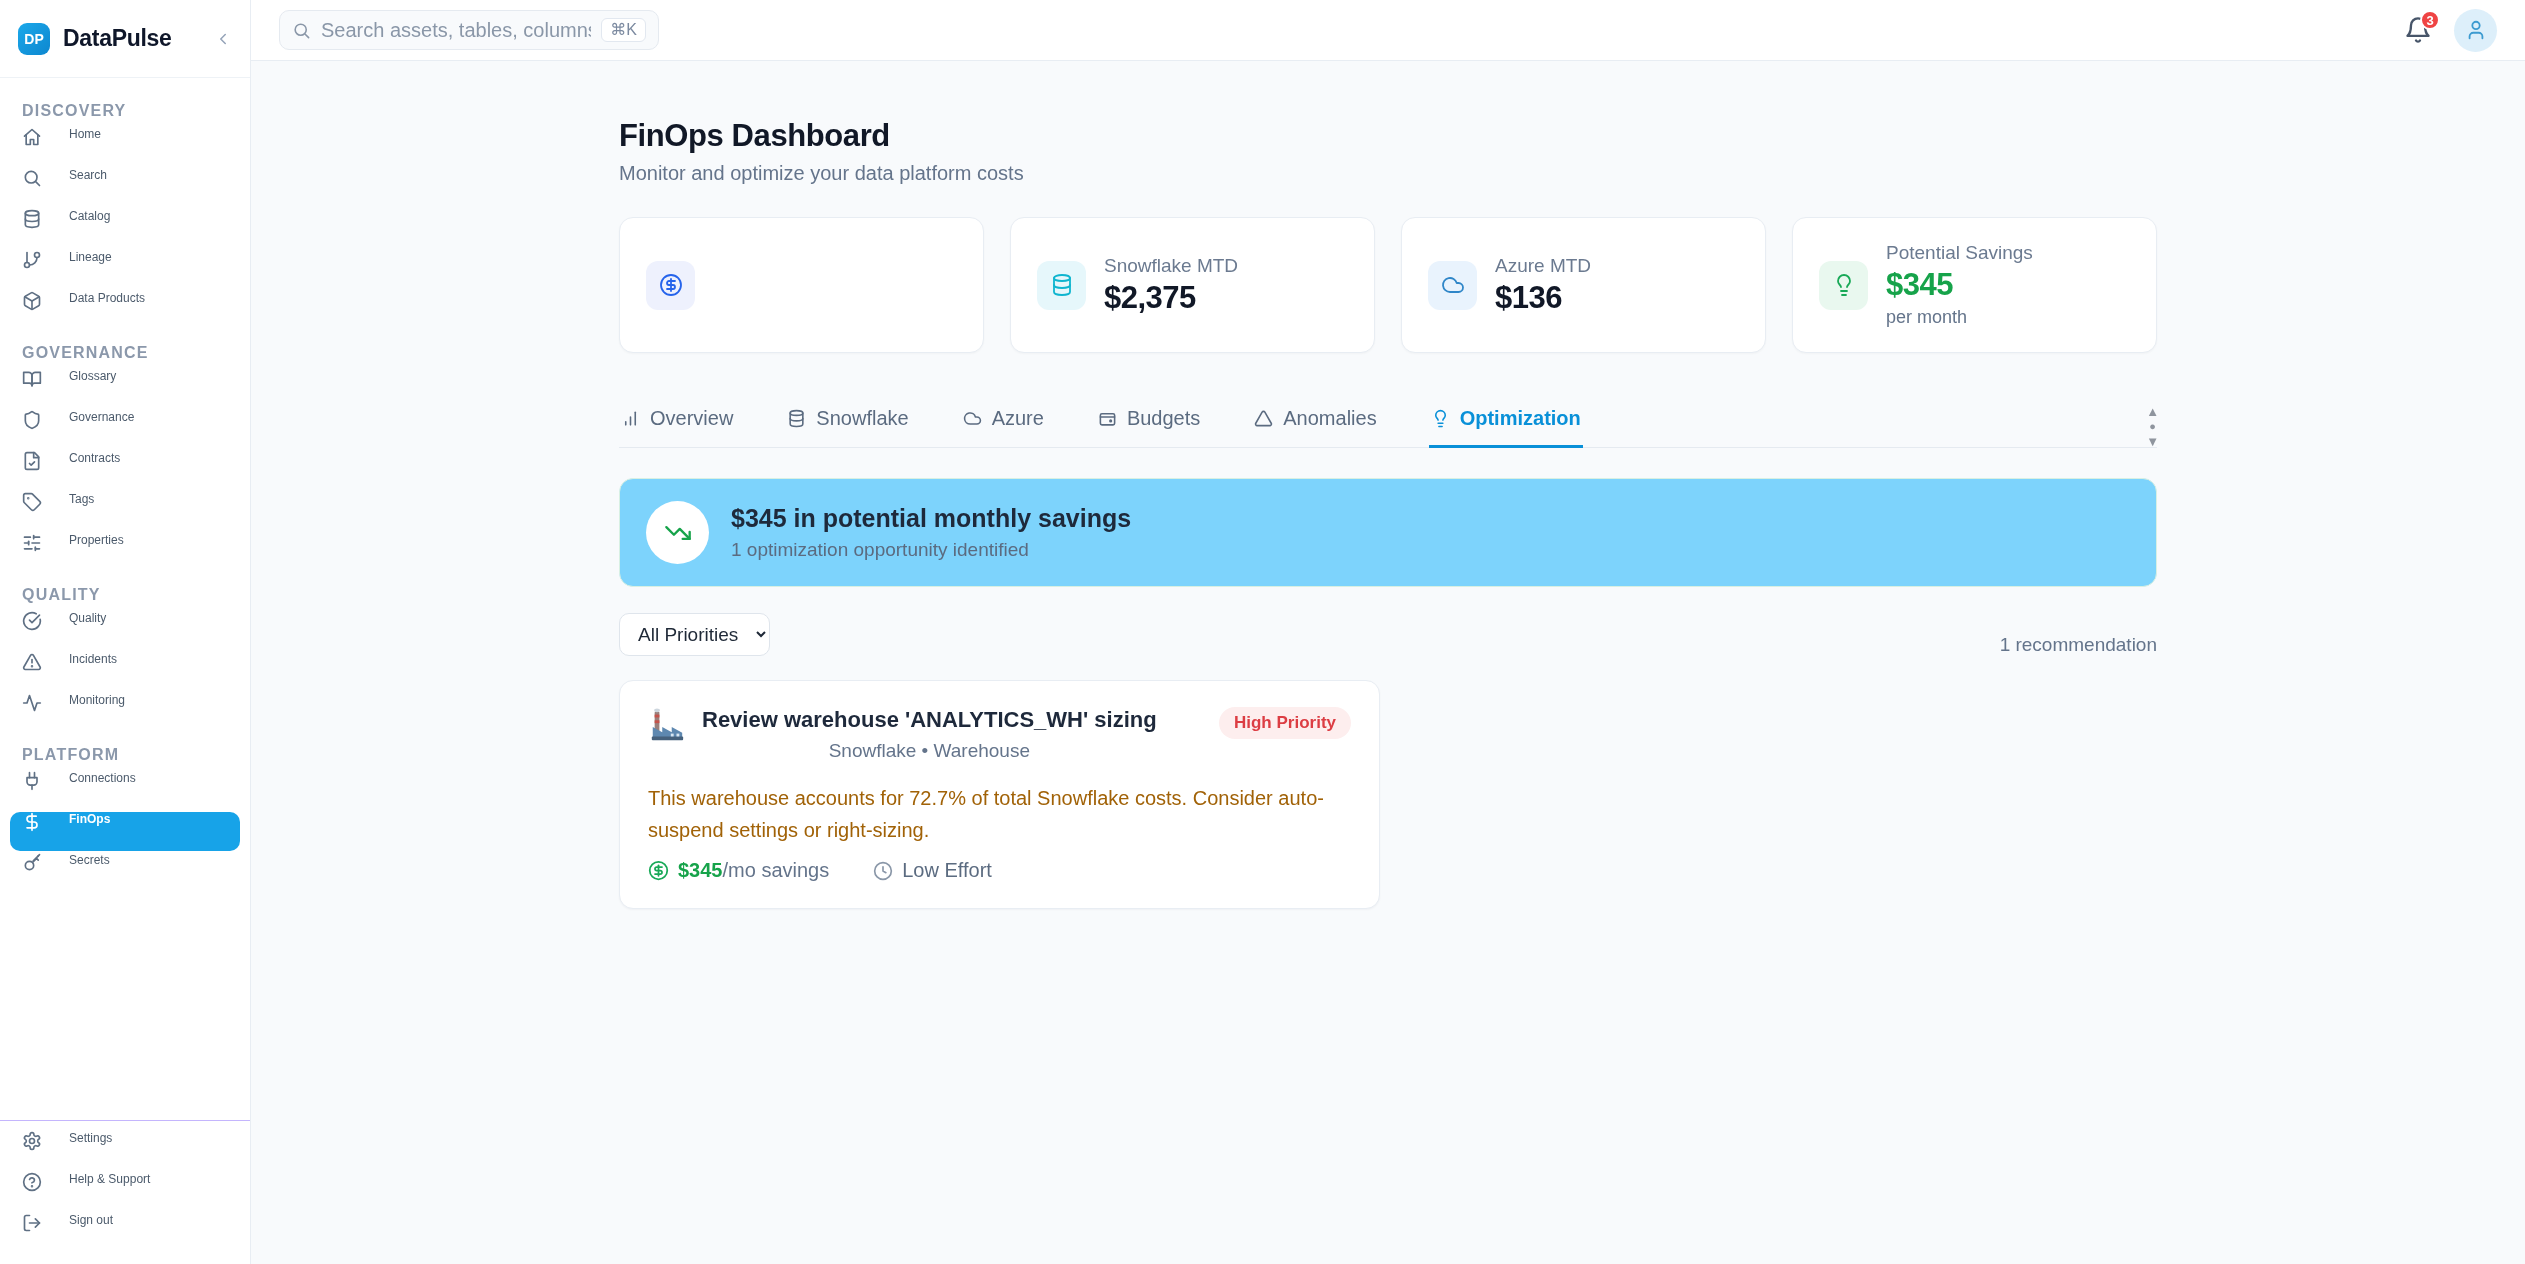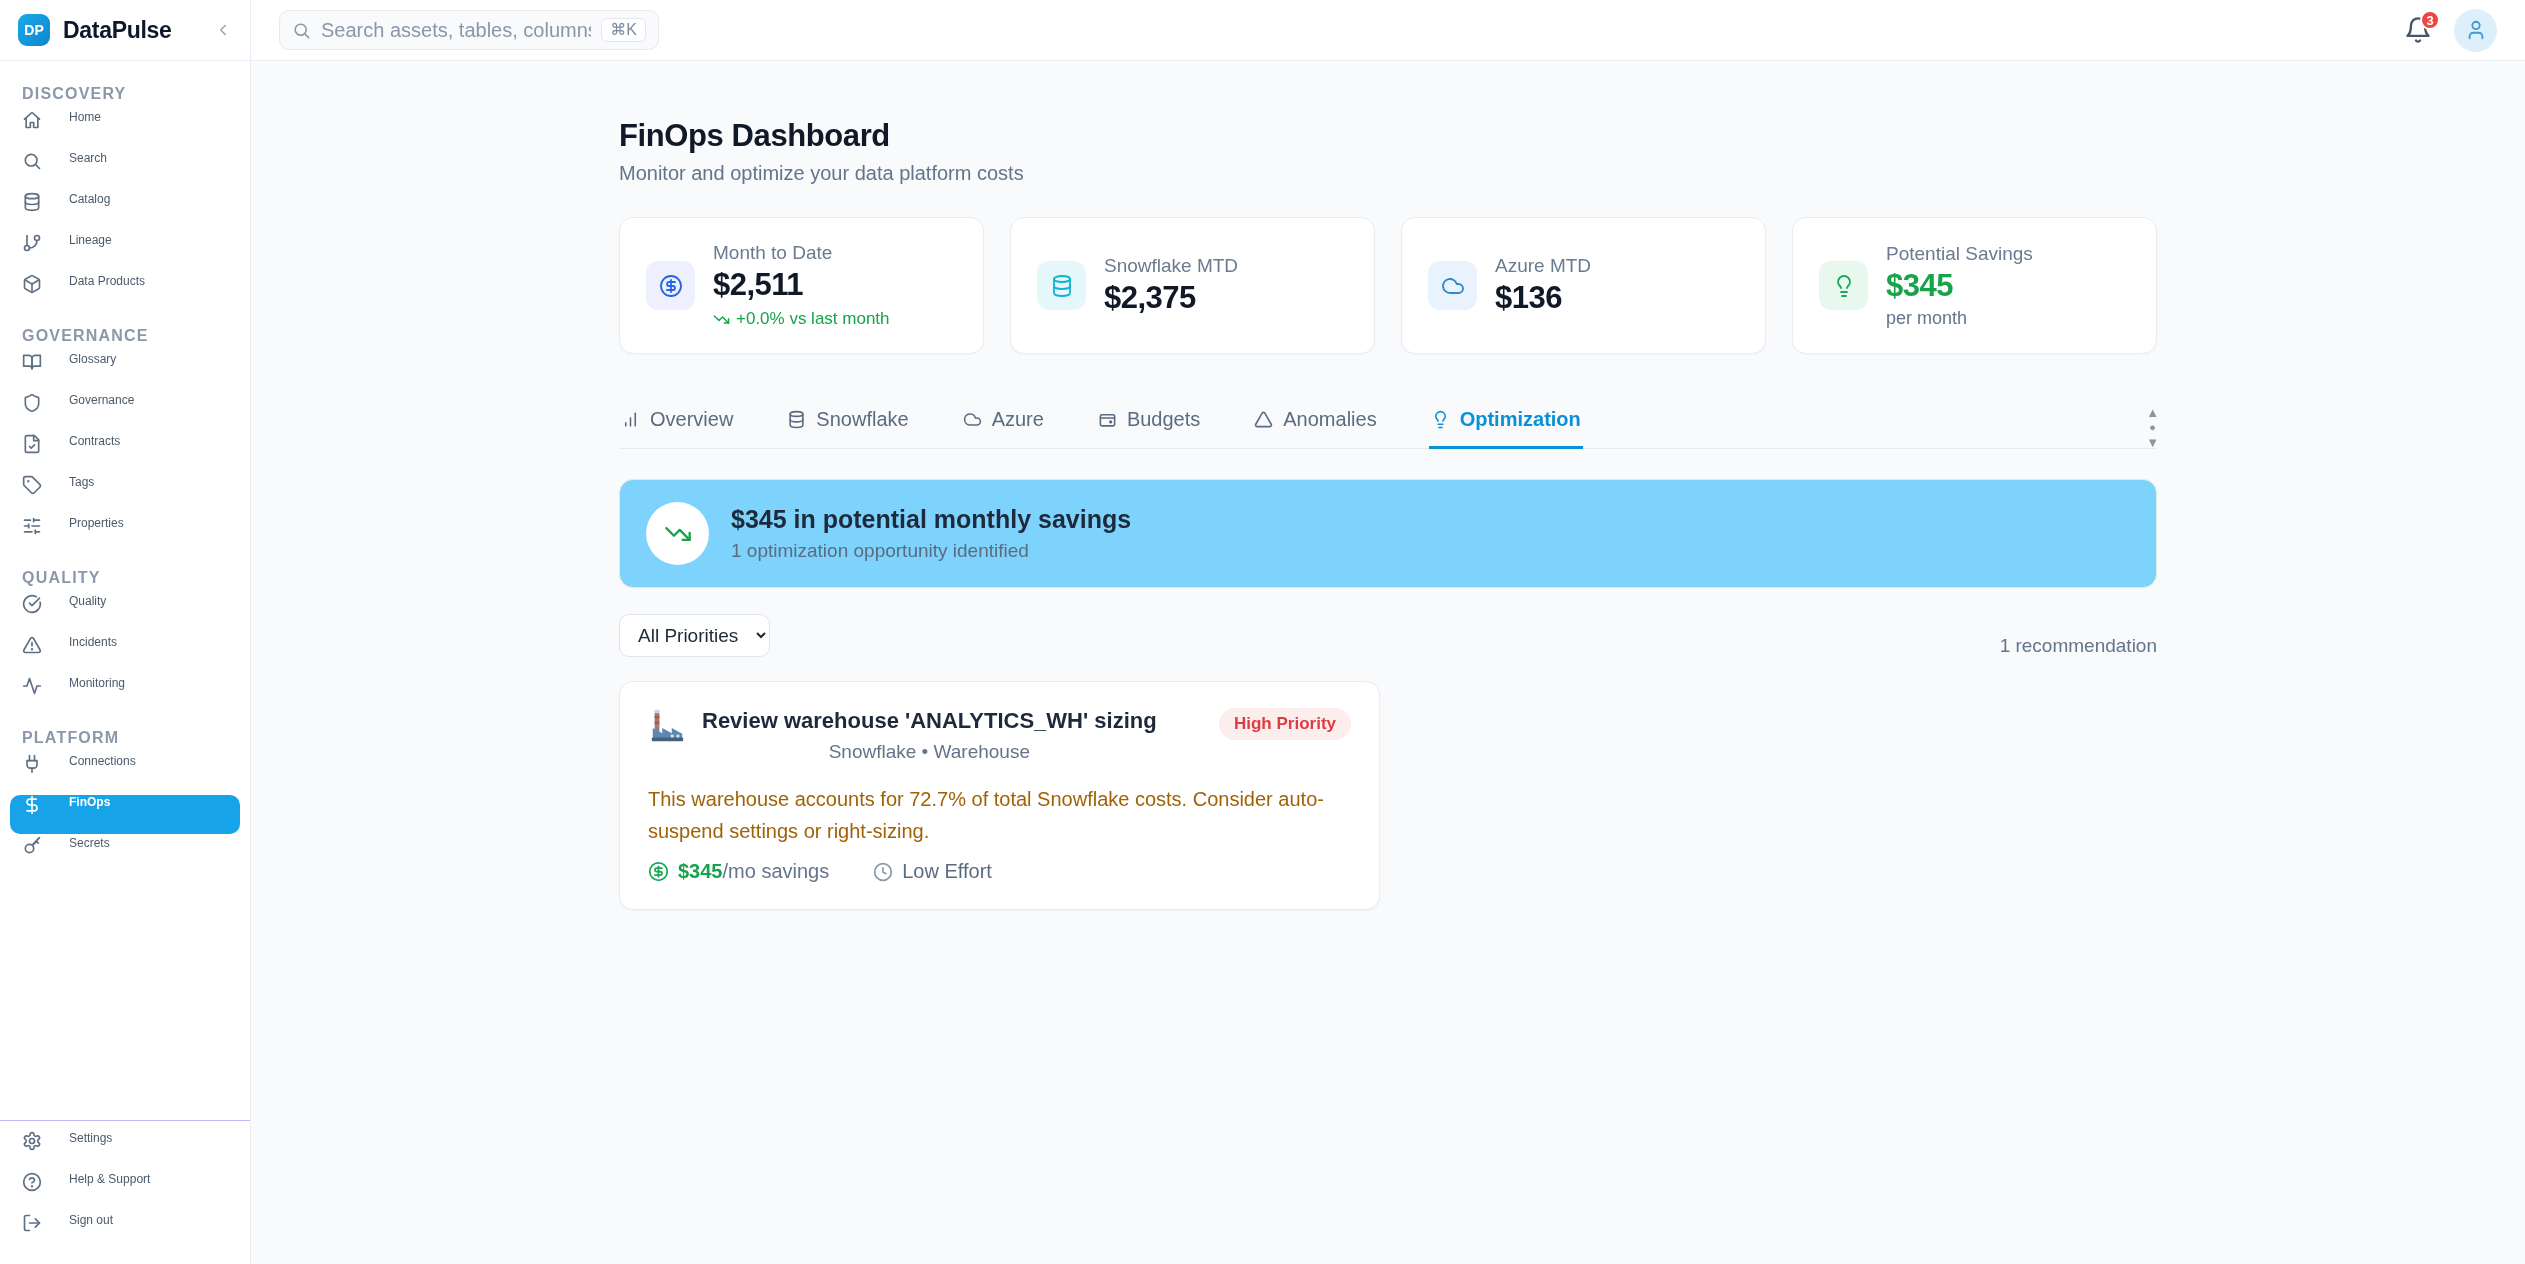--- a/index.html
+++ b/index.html
@@ -7,21 +7,21 @@
   body {
     font-family:"Liberation Sans", sans-serif;
     background:#f8fafc; color:#0f172a; overflow:hidden;
     -webkit-font-smoothing:antialiased;
   }
   .app { display:flex; width:2525px; height:1264px; }
 
   
   .sidebar { width:251px; min-width:251px; background:#ffffff; border-right:1px solid #e8edf3;
              display:flex; flex-direction:column; height:100%; }
-  .sb-header { height:61px; display:flex; align-items:center; gap:13px; padding:0 18px;
+  .sb-header { height:78px; display:flex; align-items:center; gap:13px; padding:0 18px;
                border-bottom:1px solid #eef2f6; }
   .logo-badge { width:32px; height:32px; border-radius:9px;
                 background:linear-gradient(135deg,#1ba8ea,#0d87cf);
                 color:#fff; font-weight:bold; font-size:14px; display:flex;
                 align-items:center; justify-content:center; letter-spacing:0; flex:none; }
   .brand-name { font-size:23px; font-weight:800; color:#0f172a; letter-spacing:-0.3px; }
   .sb-collapse { margin-left:auto; color:#94a3b8; width:18px; height:18px; display:flex; }
 
   .nav { flex:1; padding:12px 10px 0; overflow:hidden; }
   .nav-section-label { font-size:16px; font-weight:700; color:#8b98ab; letter-spacing:1.2px;
@@ -392,33 +392,20 @@
           <div class="stat-card">
             <div class="stat-icon c-dollar">
               <span class="ic">
                   <svg viewBox="0 0 24 24" fill="none" stroke="currentColor" stroke-width="1.8" stroke-linecap="round" stroke-linejoin="round">
                     <circle cx="12" cy="12" r="10"></circle>
                     <path d="M16 8h-6a2 2 0 1 0 0 4h4a2 2 0 1 1 0 4H8"></path>
                     <path d="M12 18V6"></path>
                   </svg>
                 </span>
             </div>
-            <div>
-              <div class="stat-label">Month to Date</div>
-              <div class="stat-value">$2,511</div>
-              <div class="stat-delta">
-                <span class="ic">
-                  <svg viewBox="0 0 24 24" fill="none" stroke="currentColor" stroke-width="2" stroke-linecap="round" stroke-linejoin="round">
-                      <polyline points="22 17 13.5 8.5 8.5 13.5 2 7"></polyline>
-                      <polyline points="16 17 22 17 22 11"></polyline>
-                    </svg>
-                </span>
-                <span>+0.0% vs last month</span>
-              </div>
-            </div>
           </div>
 
           <div class="stat-card">
             <div class="stat-icon c-snow">
               <span class="ic">
                   <svg viewBox="0 0 24 24" fill="none" stroke="currentColor" stroke-width="1.8" stroke-linecap="round" stroke-linejoin="round">
                     <ellipse cx="12" cy="5" rx="8" ry="3"></ellipse>
                     <path d="M4 5v14c0 1.66 3.58 3 8 3s8-1.34 8-3V5"></path>
                     <path d="M4 12c0 1.66 3.58 3 8 3s8-1.34 8-3"></path>
                   </svg>

